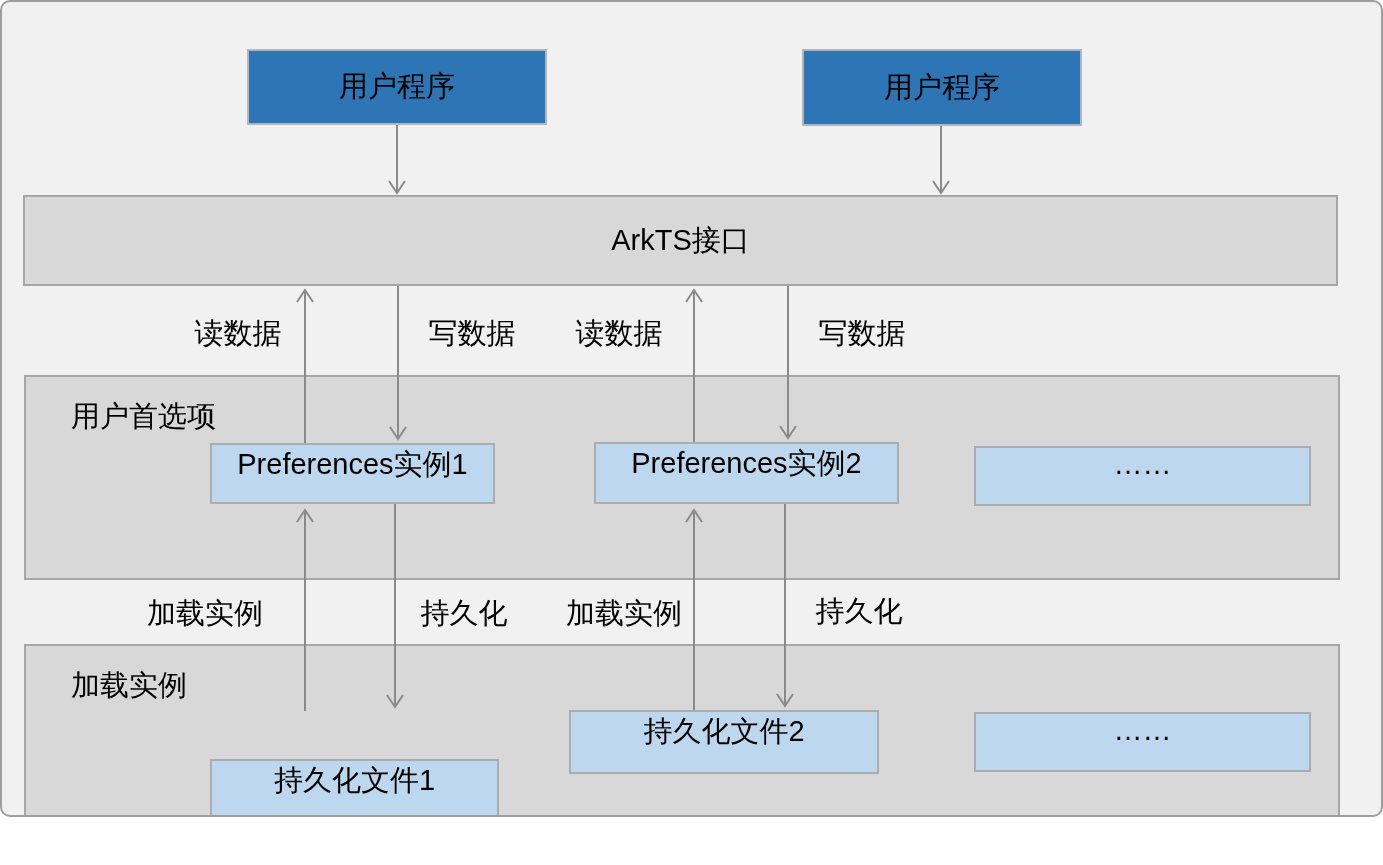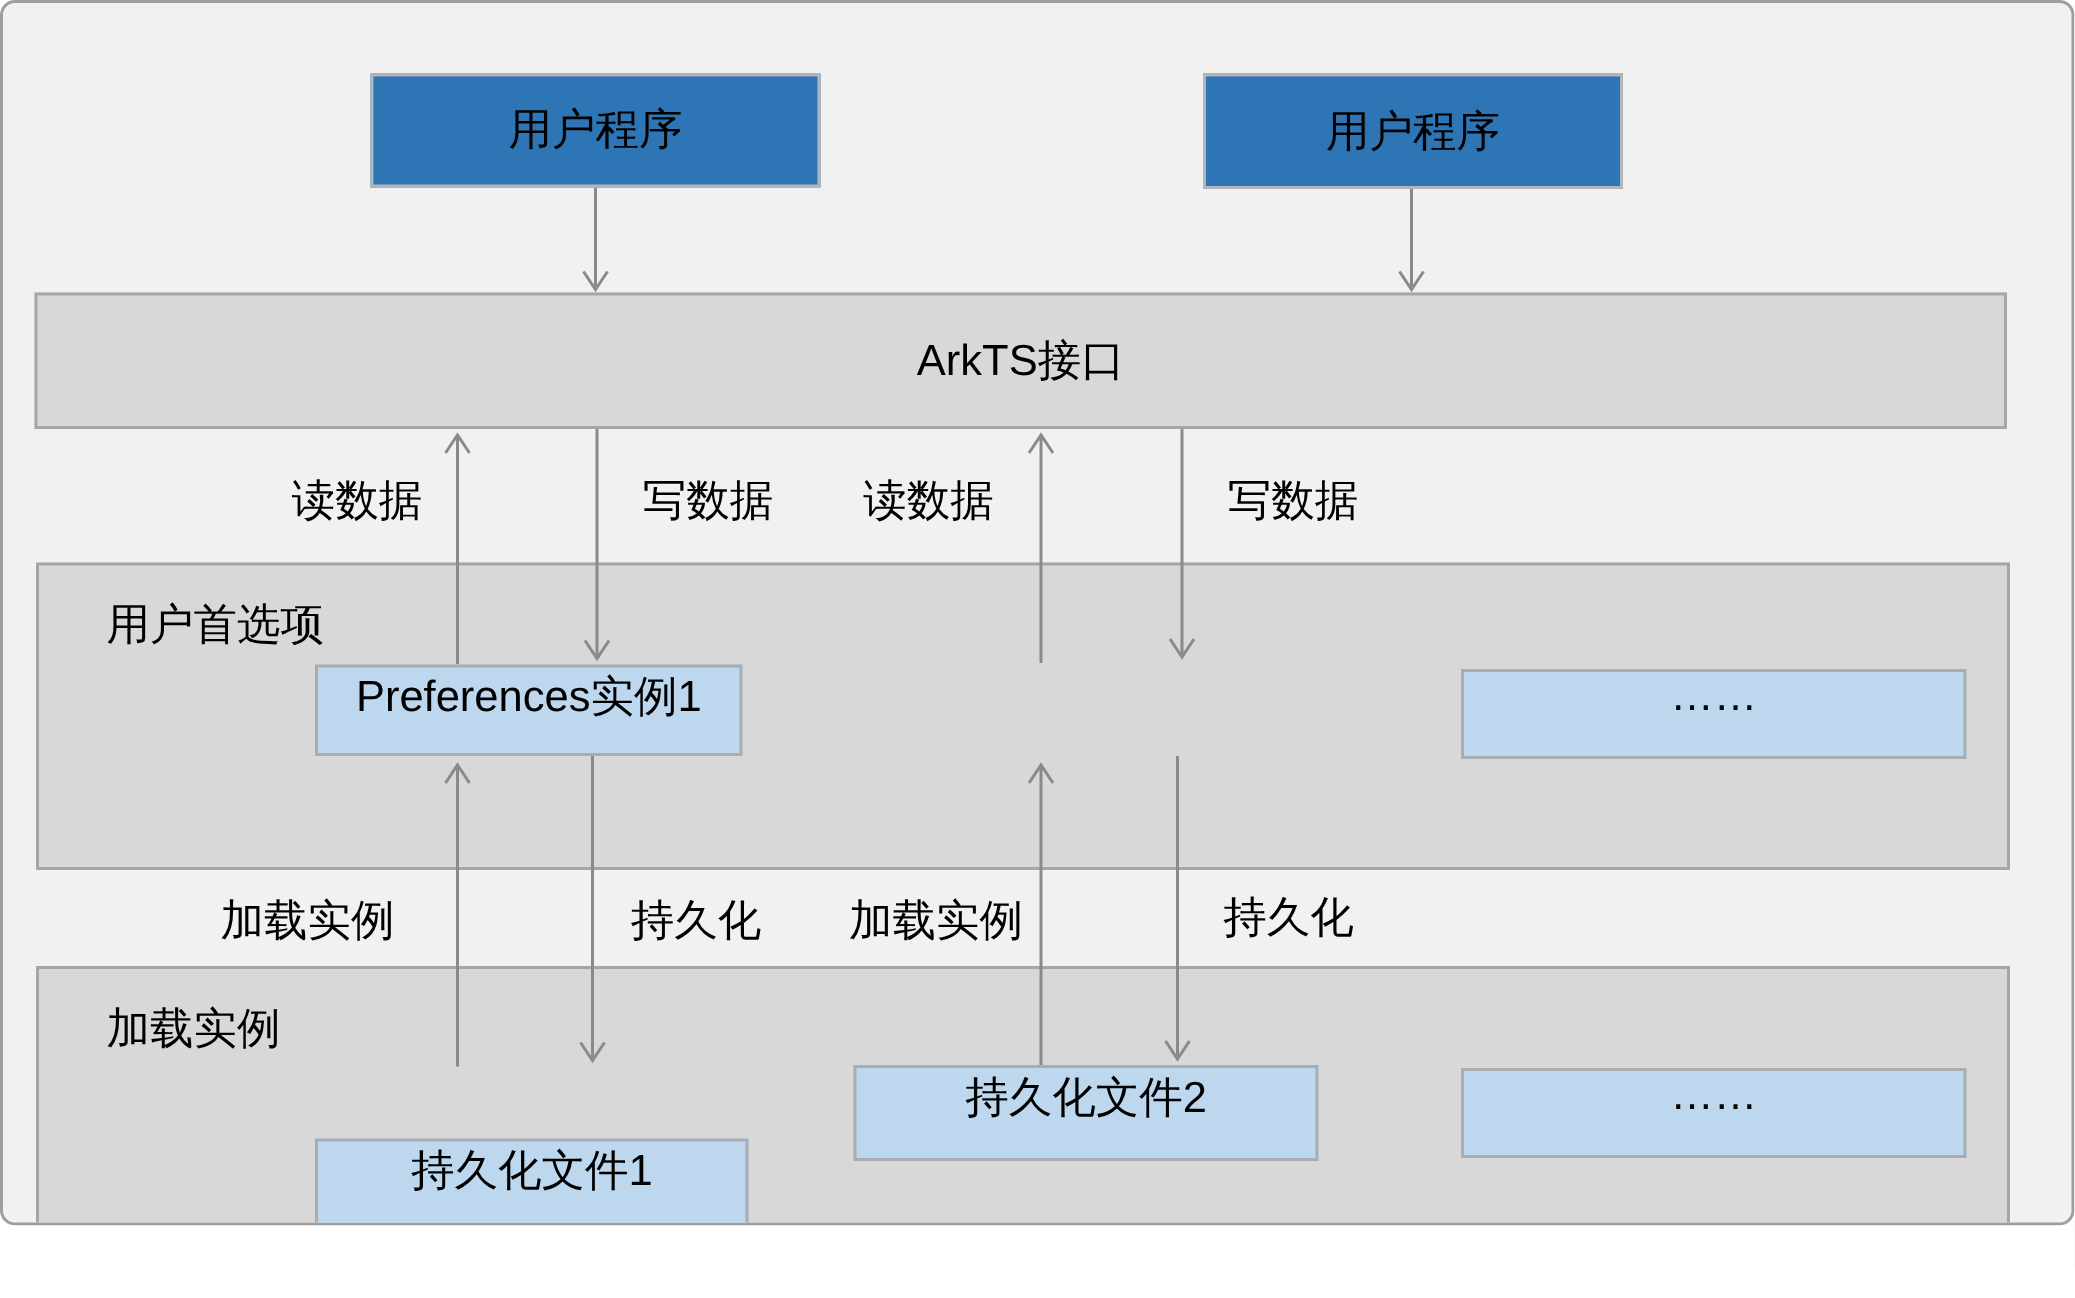--- a/index.html
+++ b/index.html
@@ -78,20 +78,23 @@
   <div class="abs bar" style="left:21px;top:193px;width:1315px;height:91px;">
     <span>ArkTS接口</span>
   </div>
 
   <div class="abs region" style="left:22px;top:373px;width:1316px;height:205px;">
     <span class="region-label">用户首选项</span>
   </div>
   <div class="abs itembox" style="left:208px;top:441px;width:285px;height:61px;">
     <span>Preferences实例1</span>
   </div>
+  <div class="abs itembox" style="left:592px;top:440px;width:305px;height:62px;">
+    <span>Preferences实例2</span>
+  </div>
   <div class="abs itembox" style="left:972px;top:444px;width:337px;height:60px;">
     <span>……</span>
   </div>
 
   <div class="abs region" style="left:22px;top:642px;width:1316px;height:187px;">
     <span class="region-label">加载实例</span>
   </div>
   <div class="abs itembox" style="left:208px;top:709px;width:289px;height:65px;margin-top:48px;">
     <span>持久化文件1</span>
   </div>

